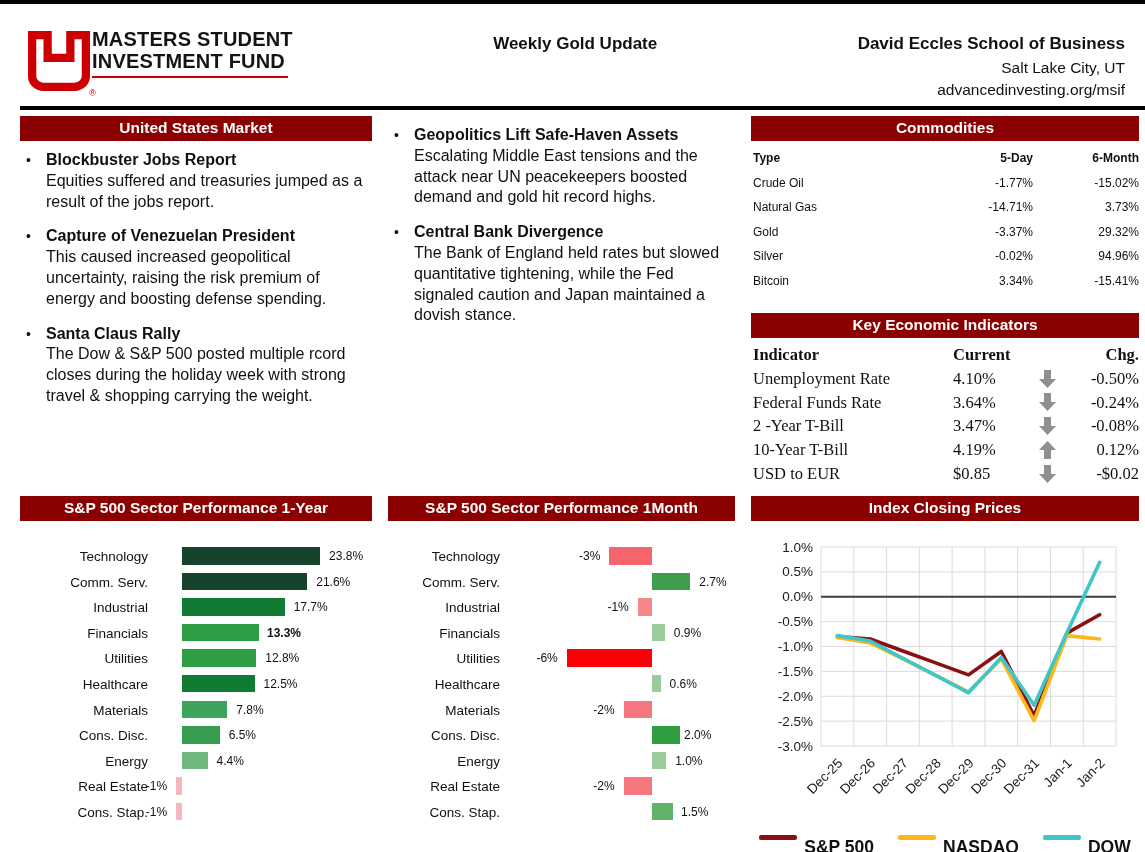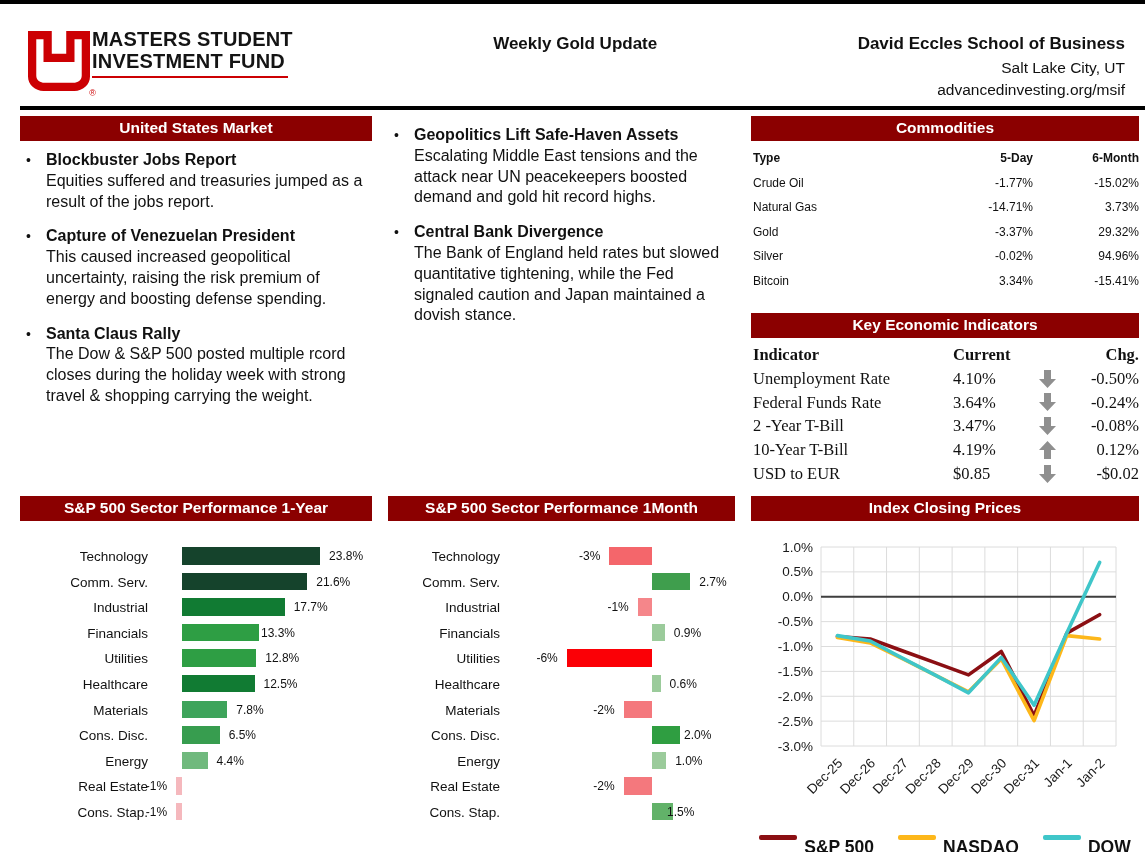--- a/index.html
+++ b/index.html
@@ -255,21 +255,21 @@
           <span class="bar-val" style="left: 296.28px;">21.6%</span>
         </div>
         <div class="bar-row">
           <span class="bar-cat" style="width: 128px;">Industrial</span>
           <div class="bar" style="background: rgb(17, 123, 51); width: 102.66px; left: 162px;"></div>
           <span class="bar-val" style="left: 273.66px;">17.7%</span>
         </div>
         <div class="bar-row">
           <span class="bar-cat" style="width: 128px;">Financials</span>
           <div class="bar" style="background: rgb(46, 158, 68); width: 77.14px; left: 162px;"></div>
-          <span class="bar-val" style="left: 241px;">13.3%</span>
+          <span class="bar-val" style="left: 247px; font-weight: bold;">13.3%</span>
         </div>
         <div class="bar-row">
           <span class="bar-cat" style="width: 128px;">Utilities</span>
           <div class="bar" style="background: rgb(46, 158, 68); width: 74.24px; left: 162px;"></div>
           <span class="bar-val" style="left: 245.24px;">12.8%</span>
         </div>
         <div class="bar-row">
           <span class="bar-cat" style="width: 128px;">Healthcare</span>
           <div class="bar" style="background: rgb(17, 123, 51); width: 72.5px; left: 162px;"></div>
           <span class="bar-val" style="left: 243.5px;">12.5%</span>
@@ -351,21 +351,21 @@
           <span class="bar-val" style="left: 287.2px;">1.0%</span>
         </div>
         <div class="bar-row">
           <span class="bar-cat" style="width: 112px;">Real Estate</span>
           <div class="bar" style="background: rgb(244, 120, 125); width: 28.4px; left: 235.6px;"></div>
           <span class="bar-val" style="left: 226.6px; transform: translateX(-100%);">-2%</span>
         </div>
         <div class="bar-row">
           <span class="bar-cat" style="width: 112px;">Cons. Stap.</span>
           <div class="bar" style="background: rgb(98, 178, 105); width: 21.3px; left: 264px;"></div>
-          <span class="bar-val" style="left: 279px;">1.5%</span>
+          <span class="bar-val" style="left: 293px;">1.5%</span>
         </div>
       </div>
   </section>
 
   <section style="grid-column:3; grid-row:2;">
     <div class="sec-head">Index Closing Prices</div>
     <div class="line-chart-wrap" id="line-chart"><svg width="388" height="288" viewBox="0 0 388 288">
           <line x1="70" y1="24" x2="70" y2="223" stroke="#dcdcdc" stroke-width="1"></line>
           <line x1="102.77777777777777" y1="24" x2="102.77777777777777" y2="223" stroke="#dcdcdc" stroke-width="1"></line>
           <line x1="135.55555555555554" y1="24" x2="135.55555555555554" y2="223" stroke="#dcdcdc" stroke-width="1"></line>

